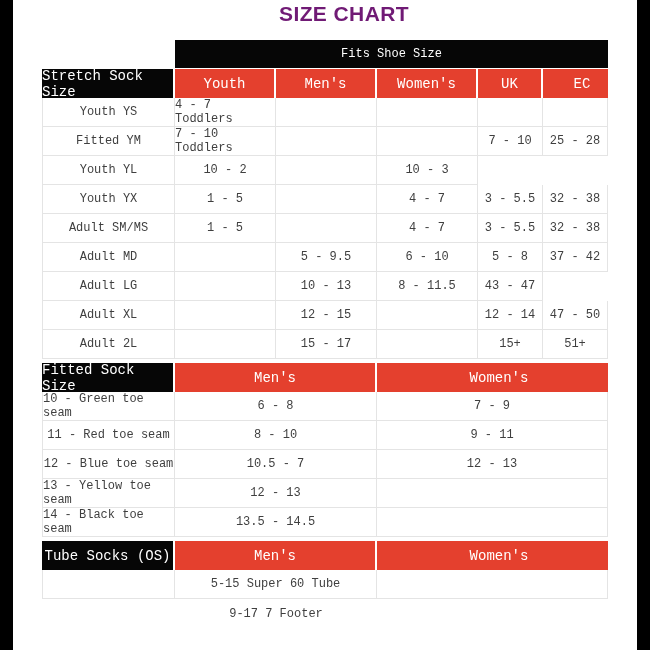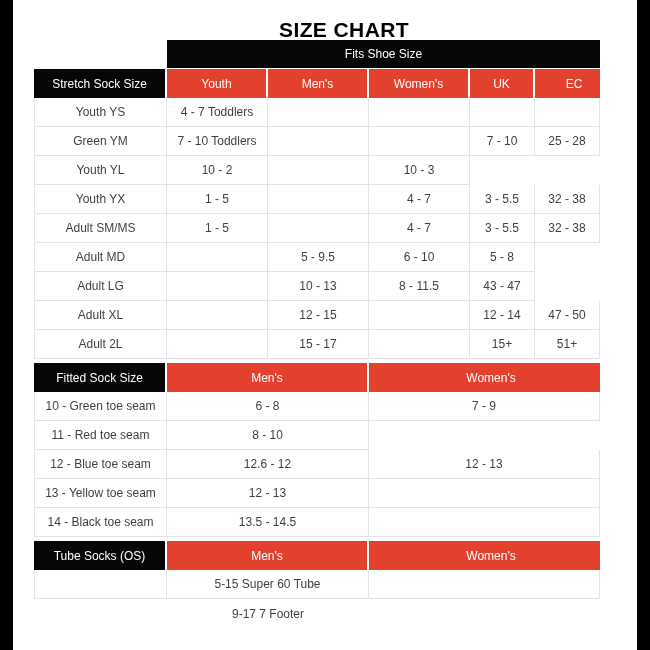--- a/index.html
+++ b/index.html
@@ -6,39 +6,38 @@
   * { box-sizing:border-box; }
   .page {
     position:relative; width:650px; height:650px; overflow:hidden;
     background:#ffffff;
     font-family:"Liberation Sans", sans-serif;
   }
   .edge-bar { position:absolute; top:0; width:13px; height:650px; background:#000000; }
   .edge-bar.left { left:0; }
   .edge-bar.right { right:0; }
   .title {
-    position:absolute; top:18px; left:0; width:650px; margin:0;
+    position:absolute; top:2px; left:0; width:650px; margin:0;
     text-align:center; font-size:21px; font-weight:bold;
-    letter-spacing:0.4px; color:#000000;padding-left:38px;
-  }
-  .chart { position:absolute; left:34px; top:40px; width:566px; }
+    letter-spacing:0.4px; color:#701a75;padding-left:38px;
+  }
+  .chart { position:absolute; left:42px; top:40px; width:566px;font-family:Liberation Mono, monospace; }
   .fits-bar {
     margin-left:133px; width:433px; height:28px; margin-bottom:1px;
     background:var(--black,#060606); color:#ffffff;
     display:flex; align-items:center; justify-content:center;
     font-size:12px;
   }
   .hrow { display:grid; }
   .grid6 { grid-template-columns:133px 101px 101px 101px 65px 65px; }
   .grid3 { grid-template-columns:133px 202px 231px; }
   .hcell {
     height:29px; display:flex; align-items:center; justify-content:center;
-    font-size:12px; color:#ffffff; background:var(--red,#e4402e);
+    font-size:14px; color:#ffffff; background:var(--red,#e4402e);
     border-right:2px solid #ffffff;
-    text-align:right;
   }
   .hcell:last-child { border-right:none;padding-left:13px; }
   .hcell.black { background:var(--black,#060606); }
   .drow { display:grid;border-radius:14px; }
   .dcell {
     height:29px; display:flex; align-items:center; justify-content:center;
     font-size:12px; color:#3f3f3f; background:#ffffff;
     border-right:1px solid var(--border,#e4e4e4);
     border-bottom:1px solid var(--border,#e4e4e4);
   }
@@ -71,21 +70,21 @@
     <div>
       <div class="drow grid6">
         <div class="dcell">Youth YS</div>
         <div class="dcell">4 - 7 Toddlers</div>
         <div class="dcell"></div>
         <div class="dcell"></div>
         <div class="dcell"></div>
         <div class="dcell"></div>
       </div>
       <div class="drow grid6">
-        <div class="dcell">Green YM</div>
+        <div class="dcell">Fitted YM</div>
         <div class="dcell">7 - 10 Toddlers</div>
         <div class="dcell"></div>
         <div class="dcell"></div>
         <div class="dcell">7 - 10</div>
         <div class="dcell">25 - 28</div>
       </div>
       <div class="drow grid6">
         <div class="dcell">Youth YL</div>
         <div class="dcell">10 - 2</div>
         <div class="dcell"></div>
@@ -106,20 +105,21 @@
         <div class="dcell">4 - 7</div>
         <div class="dcell">3 - 5.5</div>
         <div class="dcell">32 - 38</div>
       </div>
       <div class="drow grid6">
         <div class="dcell">Adult MD</div>
         <div class="dcell"></div>
         <div class="dcell">5 - 9.5</div>
         <div class="dcell">6 - 10</div>
         <div class="dcell">5 - 8</div>
+        <div class="dcell">37 - 42</div>
       </div>
       <div class="drow grid6">
         <div class="dcell">Adult LG</div>
         <div class="dcell"></div>
         <div class="dcell">10 - 13</div>
         <div class="dcell">8 - 11.5</div>
         <div class="dcell">43 - 47</div>
       </div>
       <div class="drow grid6">
         <div class="dcell">Adult XL</div>
@@ -149,24 +149,25 @@
 
     <div>
       <div class="drow grid3">
         <div class="dcell">10 - Green toe seam</div>
         <div class="dcell">6 - 8</div>
         <div class="dcell">7 - 9</div>
       </div>
       <div class="drow grid3">
         <div class="dcell">11 - Red toe seam</div>
         <div class="dcell">8 - 10</div>
+        <div class="dcell">9 - 11</div>
       </div>
       <div class="drow grid3">
         <div class="dcell">12 - Blue toe seam</div>
-        <div class="dcell">12.6 - 12</div>
+        <div class="dcell">10.5 - 7</div>
         <div class="dcell">12 - 13</div>
       </div>
       <div class="drow grid3">
         <div class="dcell">13 - Yellow toe seam</div>
         <div class="dcell">12 - 13</div>
         <div class="dcell"></div>
       </div>
       <div class="drow grid3">
         <div class="dcell">14 - Black toe seam</div>
         <div class="dcell">13.5 - 14.5</div>

